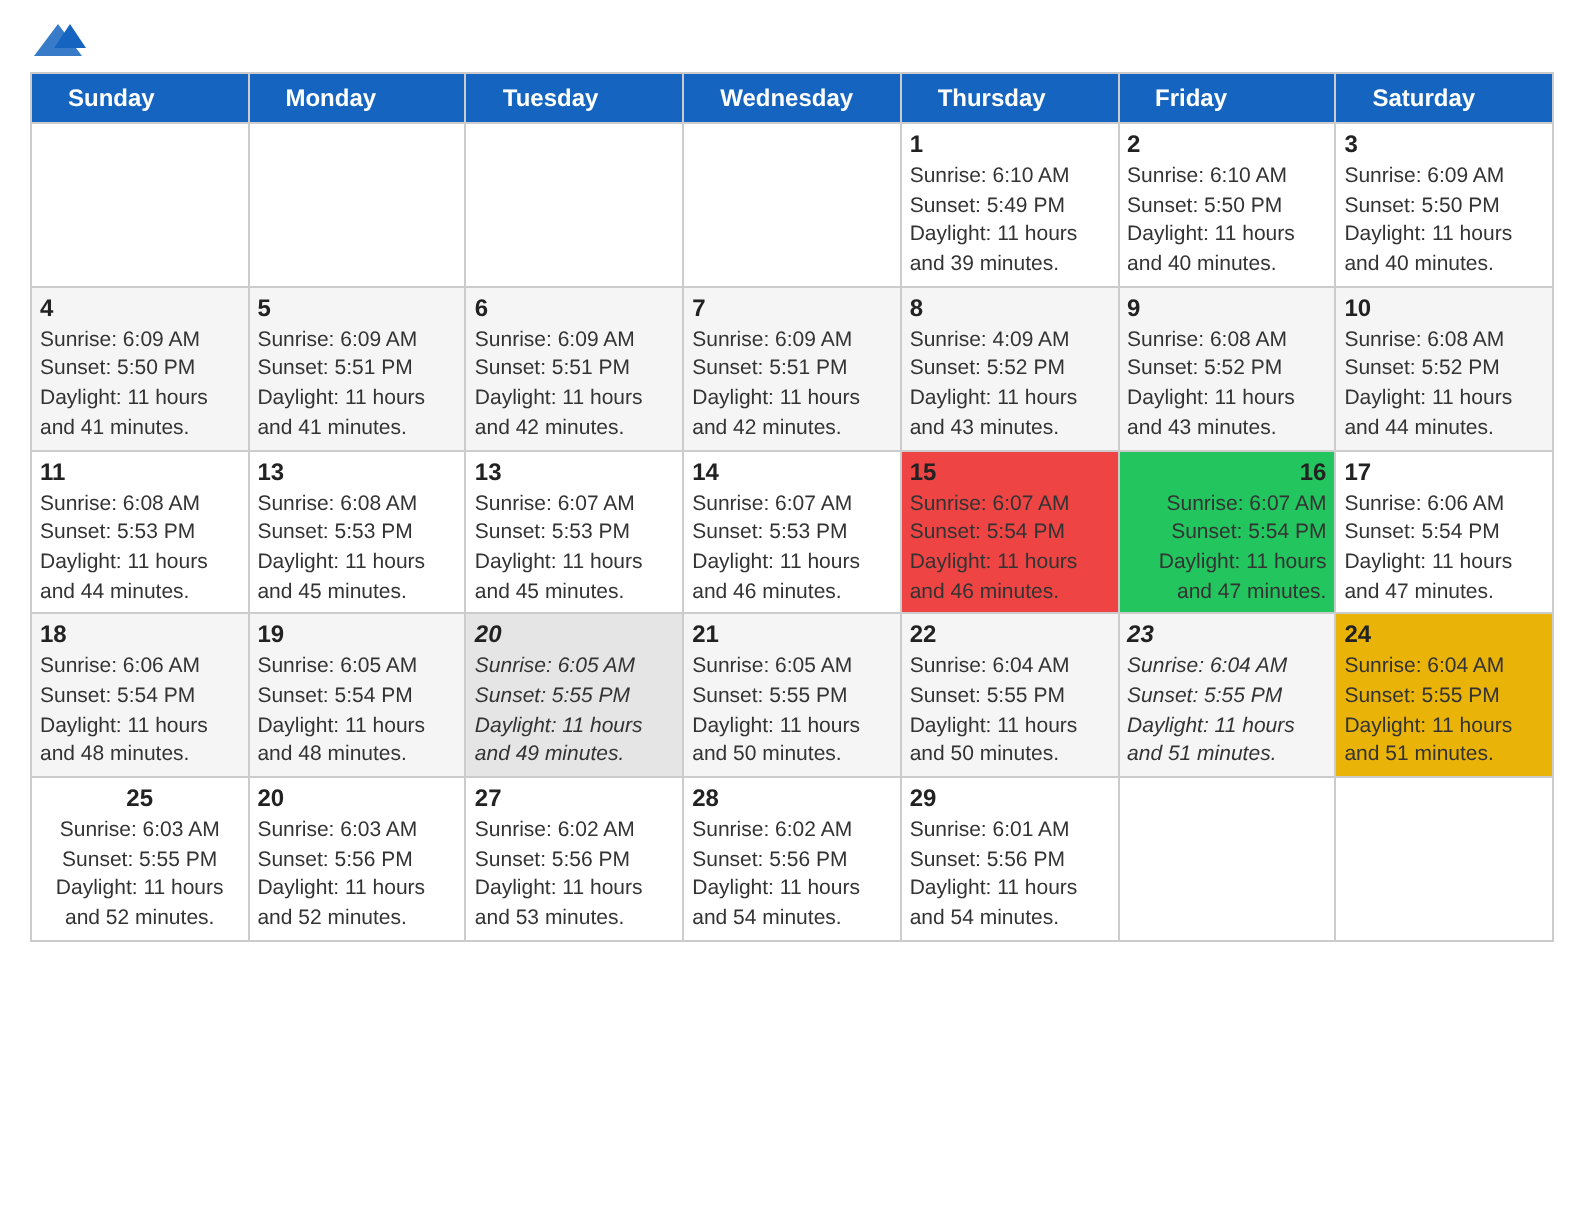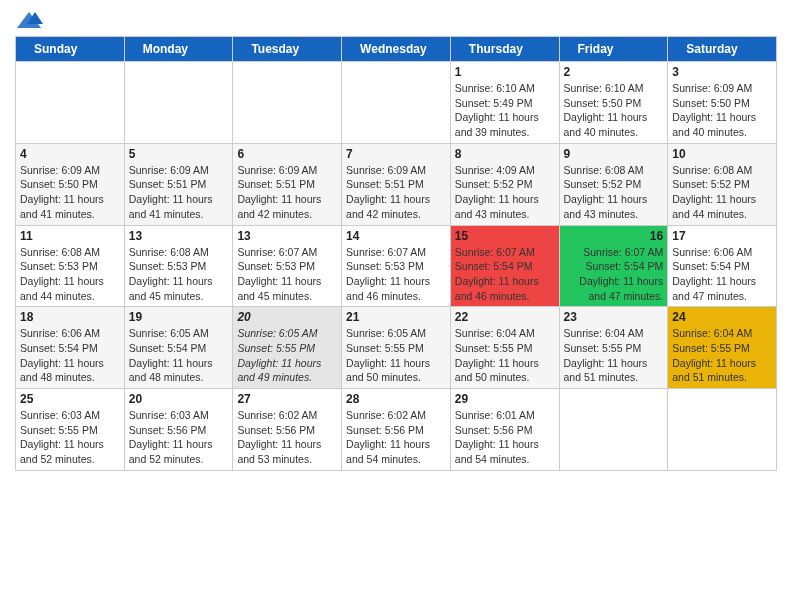--- a/index.html
+++ b/index.html
@@ -266,35 +266,35 @@
           <div class="day-info">Sunrise: 6:05 AM
 Sunset: 5:55 PM
 Daylight: 11 hours and 50 minutes.</div>
         </td>
         <td style="background-color: rgb(245, 245, 245);">
           <span class="day-num">22</span>
           <div class="day-info">Sunrise: 6:04 AM
 Sunset: 5:55 PM
 Daylight: 11 hours and 50 minutes.</div>
         </td>
-        <td style="background-color: rgb(245, 245, 245);">
+        <td style="background-color: rgb(245, 245, 245); font-style: italic;">
           <span class="day-num">23</span>
           <div class="day-info">Sunrise: 6:04 AM
 Sunset: 5:55 PM
 Daylight: 11 hours and 51 minutes.</div>
         </td>
         <td style="background-color: #eab308;">
           <span class="day-num">24</span>
           <div class="day-info">Sunrise: 6:04 AM
 Sunset: 5:55 PM
 Daylight: 11 hours and 51 minutes.</div>
         </td>
       </tr>
       <tr>
-        <td style="background-color: rgb(255, 255, 255);">
+        <td style="background-color: rgb(255, 255, 255); text-align: center;">
           <span class="day-num">25</span>
           <div class="day-info">Sunrise: 6:03 AM
 Sunset: 5:55 PM
 Daylight: 11 hours and 52 minutes.</div>
         </td>
         <td style="background-color: rgb(255, 255, 255);">
           <span class="day-num">20</span>
           <div class="day-info">Sunrise: 6:03 AM
 Sunset: 5:56 PM
 Daylight: 11 hours and 52 minutes.</div>

